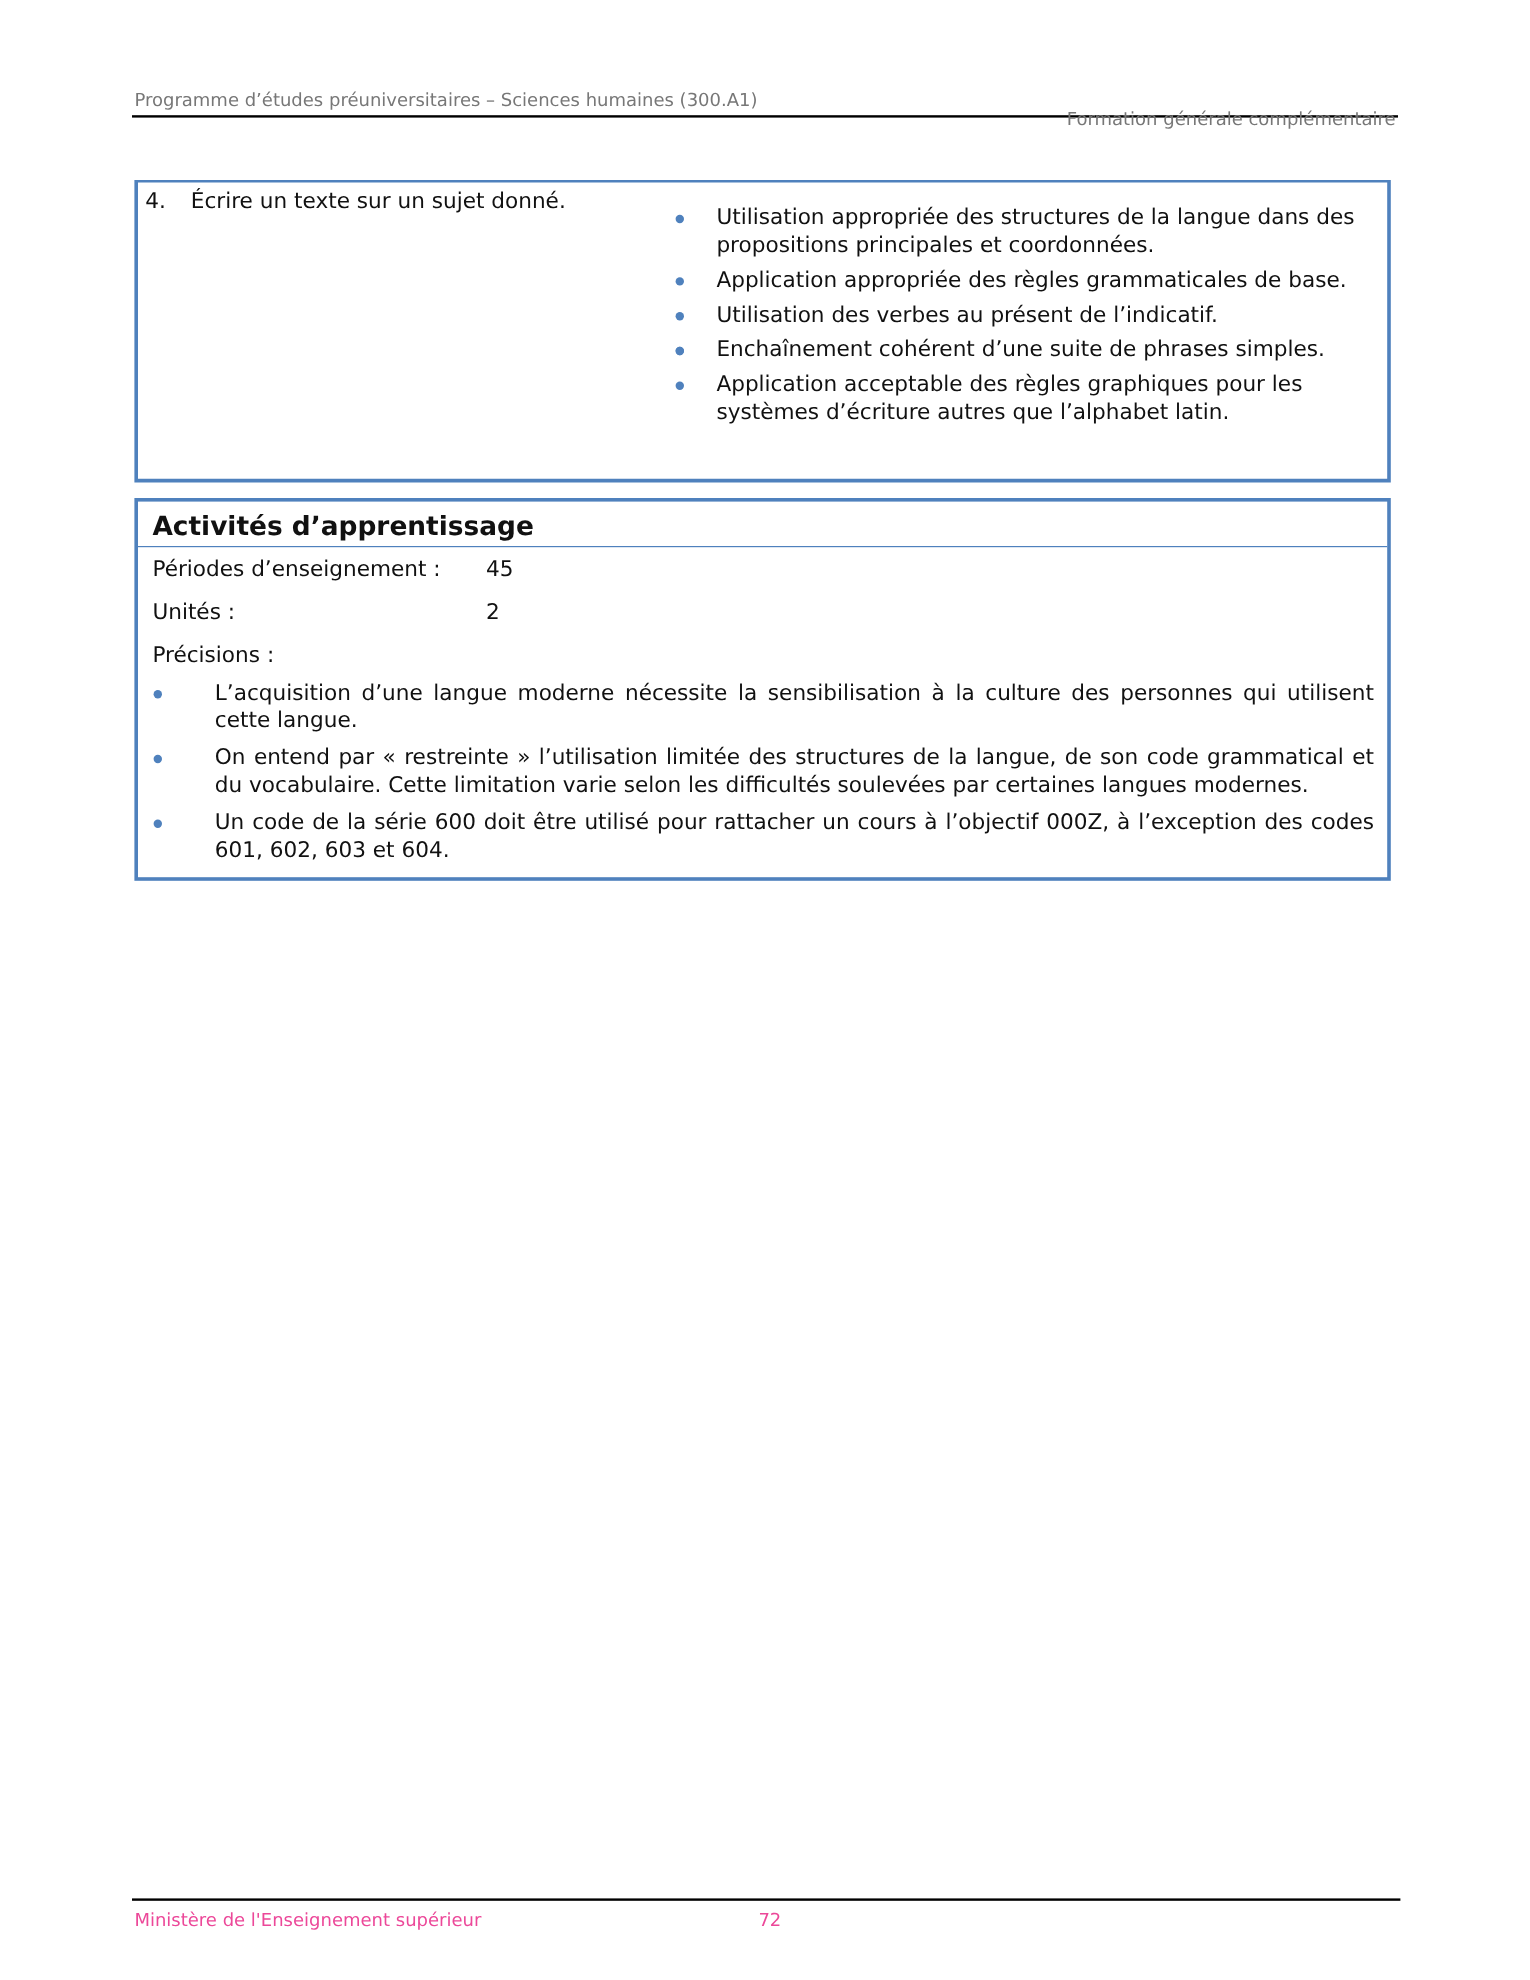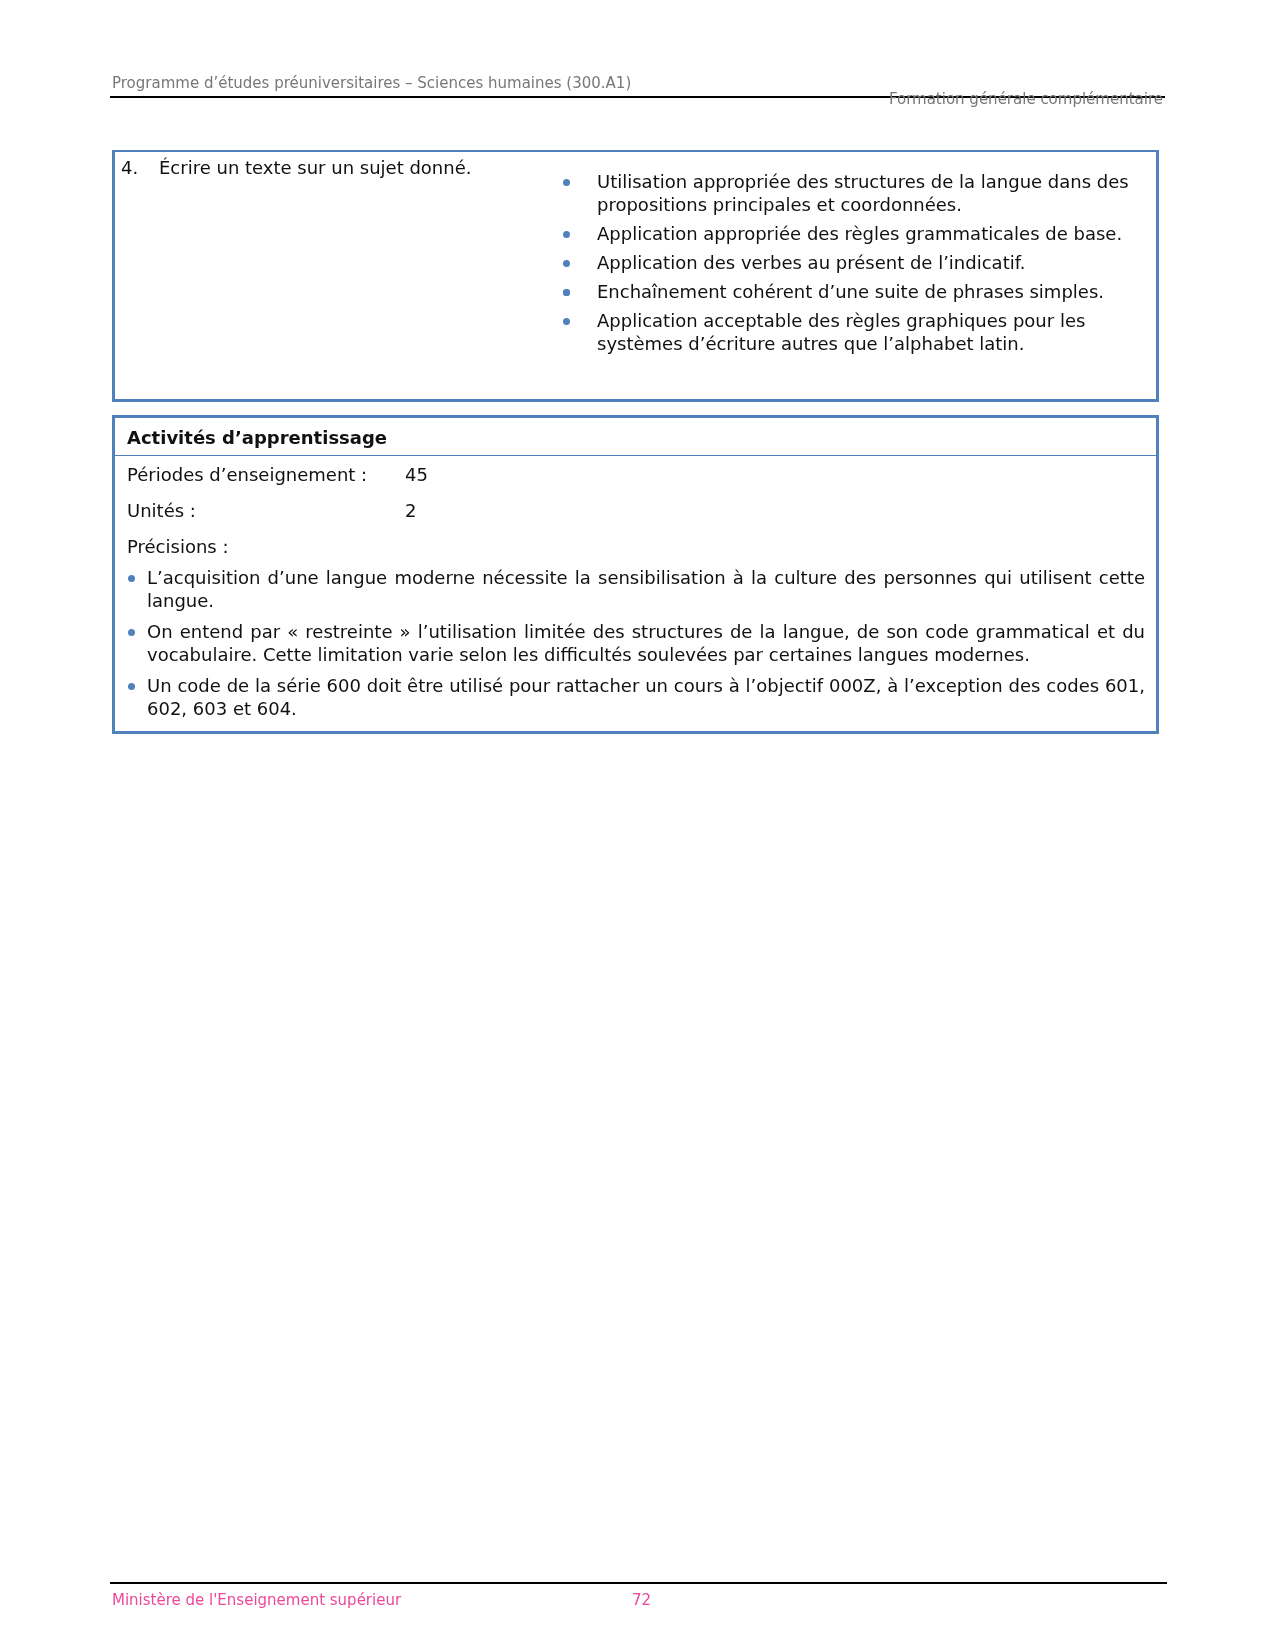--- a/index.html
+++ b/index.html
@@ -7,47 +7,47 @@
   .hdr { position:absolute; left:110px; top:74px; width:1055px; height:22px; border-bottom:2px solid #000; font-size:15px; color:#777; }
   .hdr .l { position:absolute; left:2px; top:0; }
   .hdr .r { position:absolute; right:2px; top:16px; }
   .box1 { position:absolute; left:112px; top:150px; width:1047px; height:252px; border:3px solid #4f81bd; border-top-width:2px; box-sizing:border-box; }
   .obj { position:absolute; left:6px; top:5px; font-size:18px; }
   .obj .num { display:inline-block; width:38px; }
   .crit { position:absolute; left:430px; top:6px; width:600px; margin:12px; padding:0; list-style:none; font-size:18px; line-height:23px; }
   .crit li { position:relative; padding-left:40px; margin-bottom:6px; }
   .bullet { position:absolute; left:6px; top:9px; width:7px; height:7px; border-radius:50%; background:#4f81bd; }
   .box2 { position:absolute; left:112px; top:415px; width:1047px; height:319px; border:3px solid #4f81bd; box-sizing:border-box; }
-  .box2 .title { height:38px; border-bottom:1px solid #4f81bd; font-weight:bold; font-size:18px; padding:9px 0 0 12px; box-sizing:border-box; }
+  .box2 .title { height:38px; border-bottom:1px solid #4f81bd; font-weight:bold; font-size:22px; padding:9px 0 0 12px; box-sizing:border-box; }
   .row { position:absolute; left:12px; font-size:18px; }
   .row .val { position:absolute; left:278px; top:0; }
   .prec { position:absolute; left:12px; top:118px; font-size:18px; }
   .plist { position:absolute; left:0; top:148px; width:1030px; margin:0; padding:0; list-style:none; font-size:18px; line-height:23px; }
-  .plist li { position:relative; padding-left:32px; margin-bottom:8px; text-align:justify; }
+  .plist li { position:relative; padding-left:64px; margin-bottom:8px; text-align:justify; }
   .plist .bullet { left:13px; }
   .ftr { position:absolute; left:110px; top:1582px; width:1057px; border-top:2px solid #000; font-size:15px; color:#ec4899; }
   .ftr .l { position:absolute; left:2px; top:7px; }
   .ftr .p { position:absolute; left:522px; top:7px; }
 </style>
 </head>
 <body>
 
 <div class="hdr">
   <span class="l">Programme d’études préuniversitaires – Sciences humaines (300.A1)</span>
   <span class="r">Formation générale complémentaire</span>
 </div>
 
 <div class="box1">
   <div class="obj">
     <span class="num">4.</span><span>Écrire un texte sur un sujet donné.</span>
   </div>
   <ul class="crit">
     <li><span class="bullet"></span><span>Utilisation appropriée des structures de la langue dans des propositions principales et coordonnées.</span></li>
     <li><span class="bullet"></span><span>Application appropriée des règles grammaticales de base.</span></li>
-    <li><span class="bullet"></span><span>Application des verbes au présent de l’indicatif.</span></li>
+    <li><span class="bullet"></span><span>Utilisation des verbes au présent de l’indicatif.</span></li>
     <li><span class="bullet"></span></li>
     <li><span class="bullet"></span><span>Enchaînement cohérent d’une suite de phrases simples.</span></li>
     <li><span class="bullet"></span><span>Application acceptable des règles graphiques pour les systèmes d’écriture autres que l’alphabet latin.</span></li>
   </ul>
 </div>
 
 <div class="box2">
   <div class="title">Activités d’apprentissage</div>
   <div class="row" style="top:46px;">
     <span>Périodes d’enseignement :</span>

